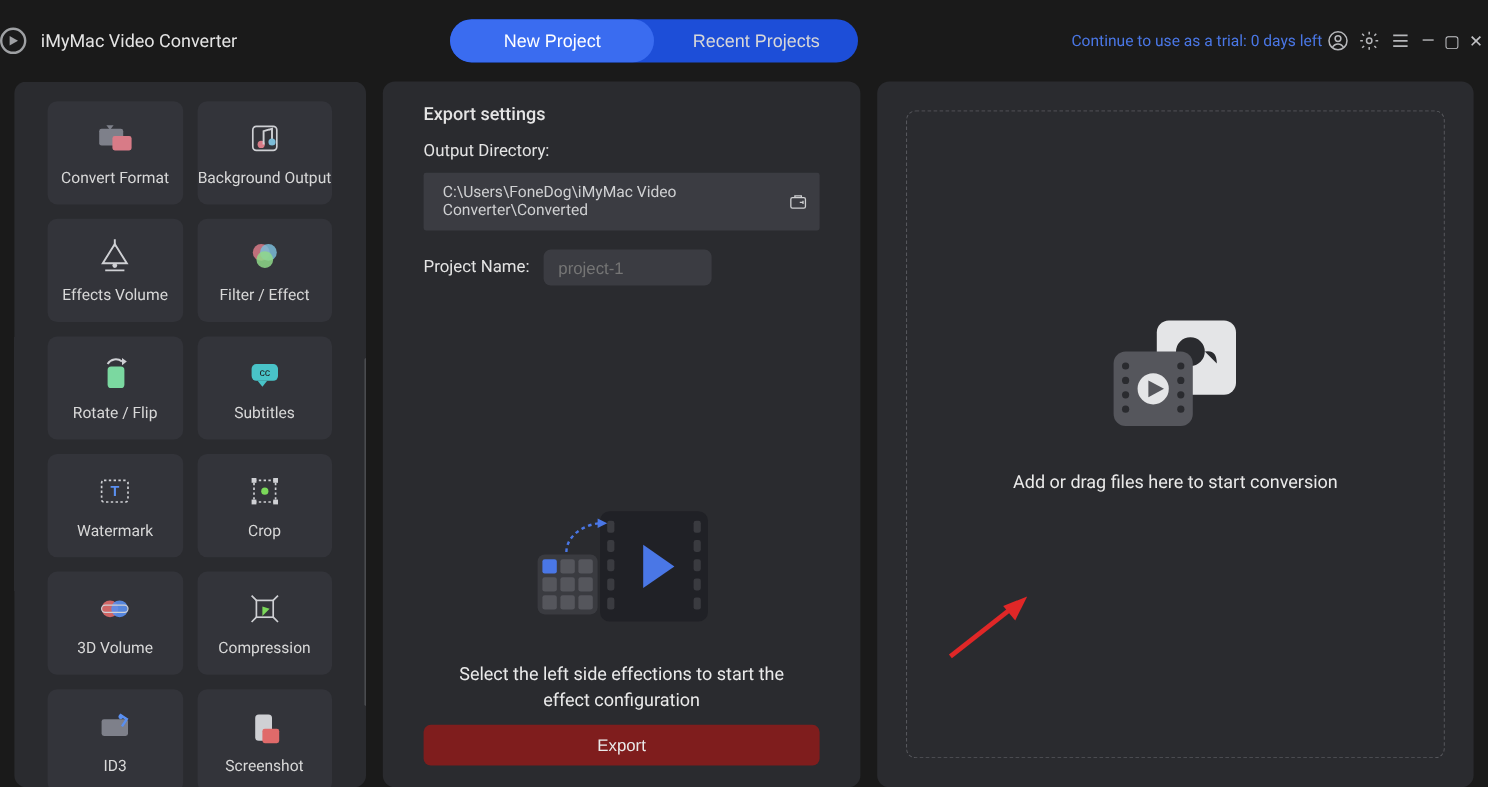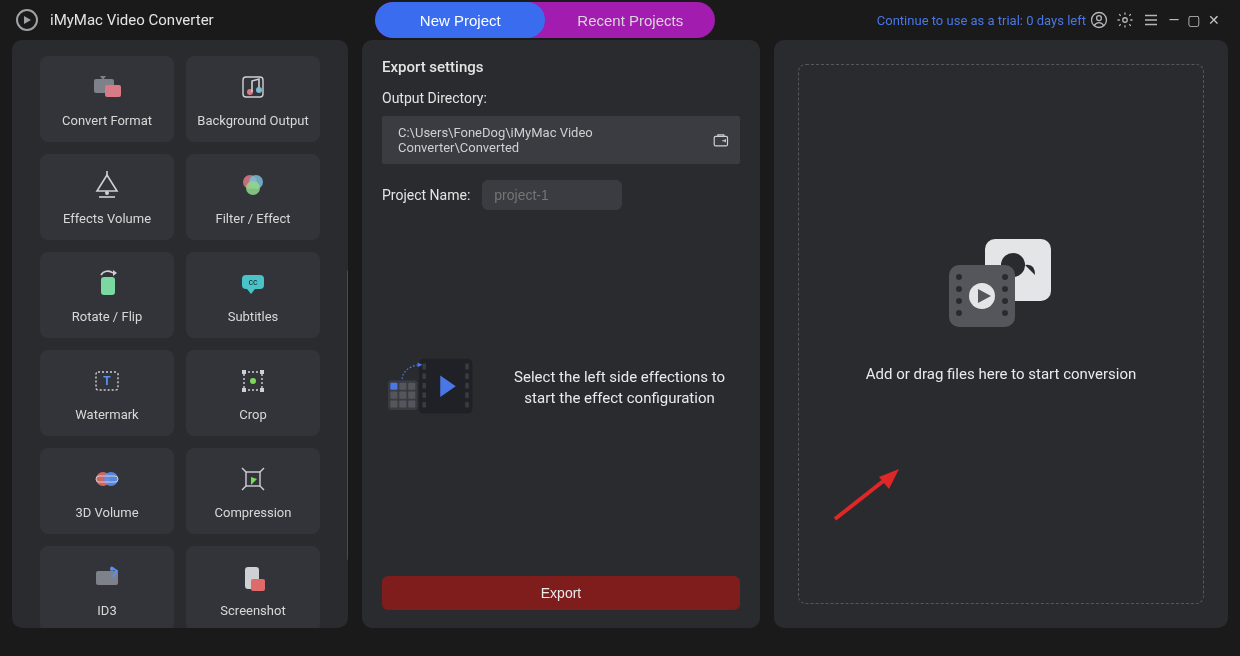--- a/index.html
+++ b/index.html
@@ -5,42 +5,42 @@
   * { margin: 0; padding: 0; box-sizing: border-box; }
   body {
     width: 1240px; height: 656px;
     background: #1a1a1a;
     font-family: -apple-system, "Segoe UI", Roboto, Arial, sans-serif;
     color: #e4e4e4;
     overflow: hidden;
   }
   
   .titlebar {
-    height: 40px;
+    height: 68px;
     display: flex; align-items: center;
-    padding: 0 16px;
+    padding: 0 0;
   }
   .app-logo {
     width: 22px; height: 22px; border-radius: 50%;
     border: 2px solid #9fa1a4;
     display: flex; align-items: center; justify-content: center;
     margin-right: 12px;
   }
   .app-logo svg { width: 10px; height: 10px; }
   .app-title { font-size: 15px; color: #e4e4e4; }
   .header-center {
     margin-left: auto;
     display: flex; align-items: center;
   }
   .segmented {
     height: 36px;
     display: flex;
     border-radius: 18px;
     overflow: hidden;
-    background: #a21caf;
+    background: #1d4ed8;
   }
   .segmented .seg-btn {
     min-width: 170px;
     border: none;
     background: transparent;
     color: #d8d8d8;
     font-size: 15px;
     cursor: pointer;
   }
   .segmented .seg-btn.active {
@@ -65,21 +65,21 @@
     padding: 0 12px 12px 12px;
     gap: 14px;
     height: calc(656px - 56px);
   }
   .panel {
     background: #2a2b2f;
     border-radius: 10px;
   }
   
   .sidebar {
-    width: 336px;
+    width: 293px;
     padding: 16px 28px;
     overflow-y: auto;
     position: relative;
   }
   .tiles {
     display: grid;
     grid-template-columns: 1fr 1fr;
     gap: 12px;
   }
   .tile {
@@ -95,41 +95,41 @@
   }
   .tile .tile-ico { height: 32px; display:flex; align-items:center; justify-content:center; }
   .tile .tile-ico svg { width: 32px; height: 32px; }
   .side-scroll-ind {
     position: absolute; right: -2px; top: 230px; width: 3px; height: 290px;
     background: #4a4b4f; border-radius: 2px;
   }
   
   .center {
     width: 398px;
-    padding: 18px 20px;
+    padding: 18px 34px;
     display: flex; flex-direction: column;
     position: relative;
   }
   .center h3 { font-size: 15px; font-weight: 500; color: #e4e4e4; margin-bottom: 14px; }
   .field-label { font-size: 14px; color: #e4e4e4; margin-bottom: 10px; }
   .path-field {
     background: #3b3c42; border-radius: 2px; height: 48px;
     display: flex; align-items: center; padding: 0 10px 0 16px;
     font-size: 13px; color: #cfd0d2; margin-bottom: 16px;
     justify-content: space-between;
   }
   .path-field .open-folder-icon { width: 18px; height: 18px; cursor: pointer; }
   .row { display: flex; align-items: center; gap: 12px; }
   .proj-label { font-size: 14px; color: #e4e4e4; }
   .proj-input {
     background: #3b3c42; border: none; border-radius: 6px; height: 30px;
     padding: 0 12px; color: #9a9ba0; font-size: 14px; width: 140px;
   }
   .center-illustration {
-    flex: 1; display: flex; flex-direction: row; align-items: center; justify-content: flex-end;
+    flex: 1; display: flex; flex-direction: column; align-items: center; justify-content: flex-end;
     gap: 22px;
   }
   .center-illustration svg { width: 160px; height: 110px; }
   .instr-text { text-align: center; font-size: 15px; color: #eaeaea; line-height: 1.4; max-width: 300px; }
   .export-btn {
     height: 34px; background: #7f1d1d; border: none; border-radius: 6px;
     color: #eaeaea; font-size: 14px; cursor: pointer; margin-top: 10px;
   }
   
   .drop {

